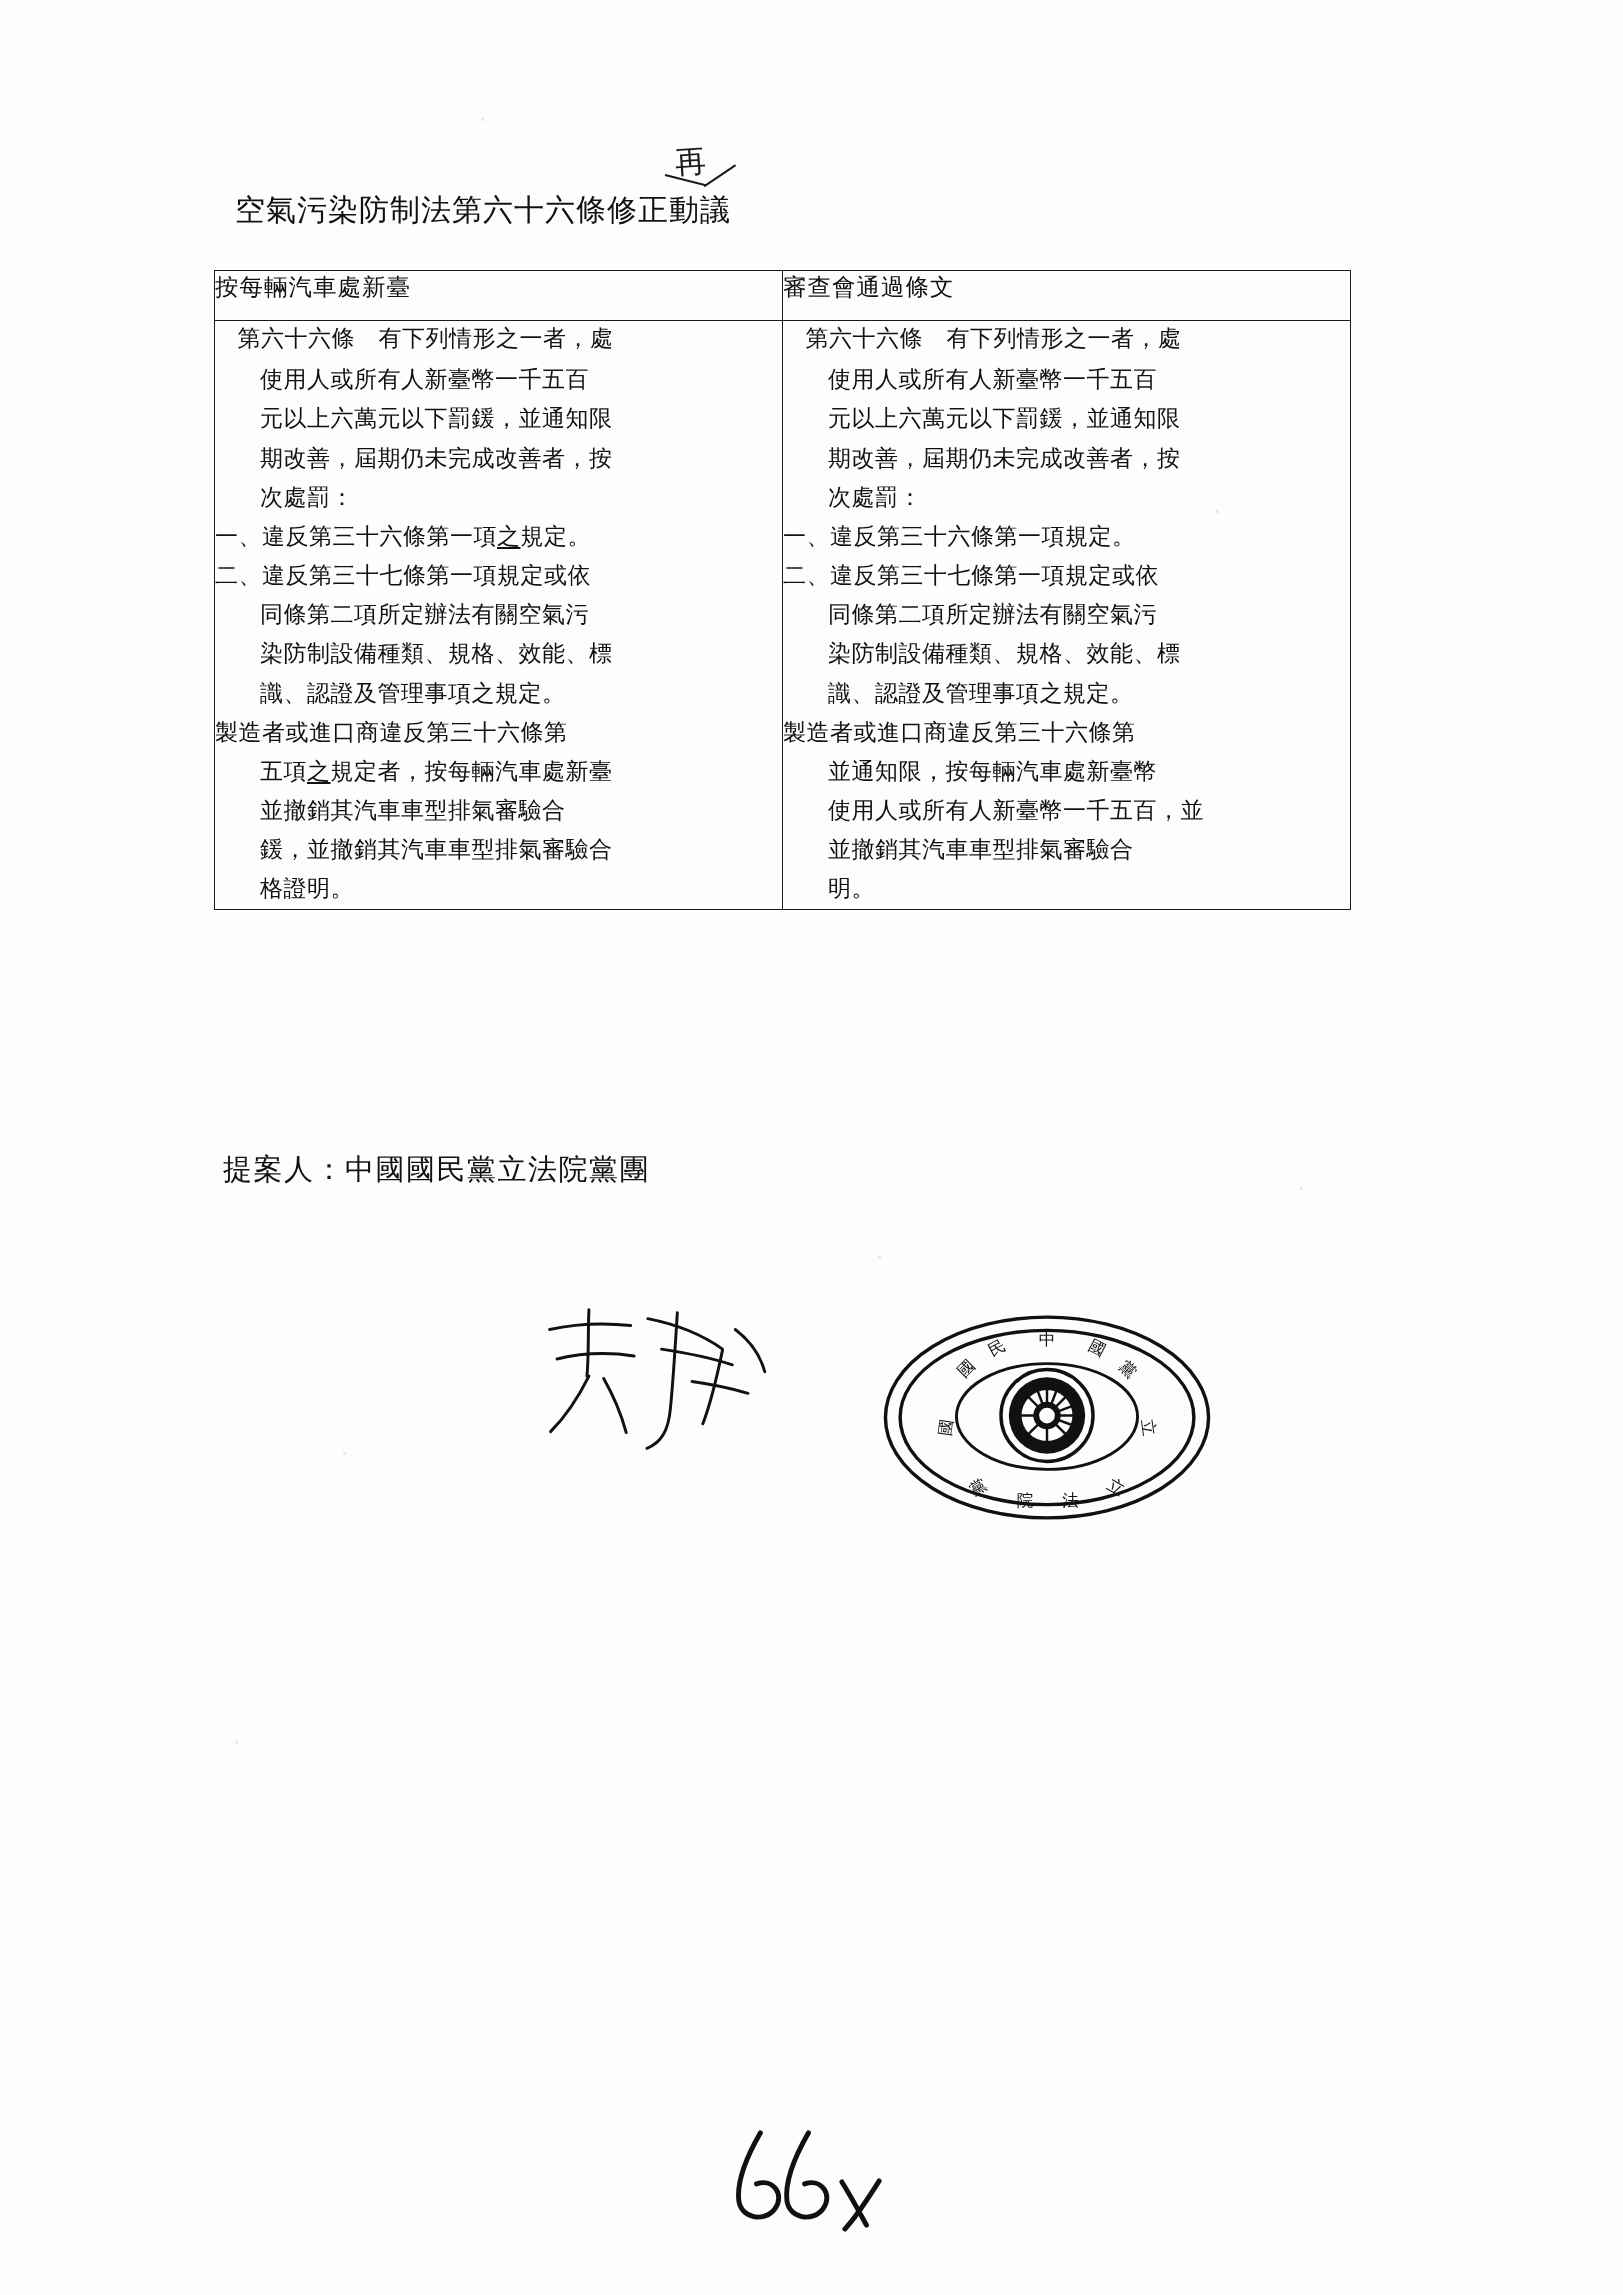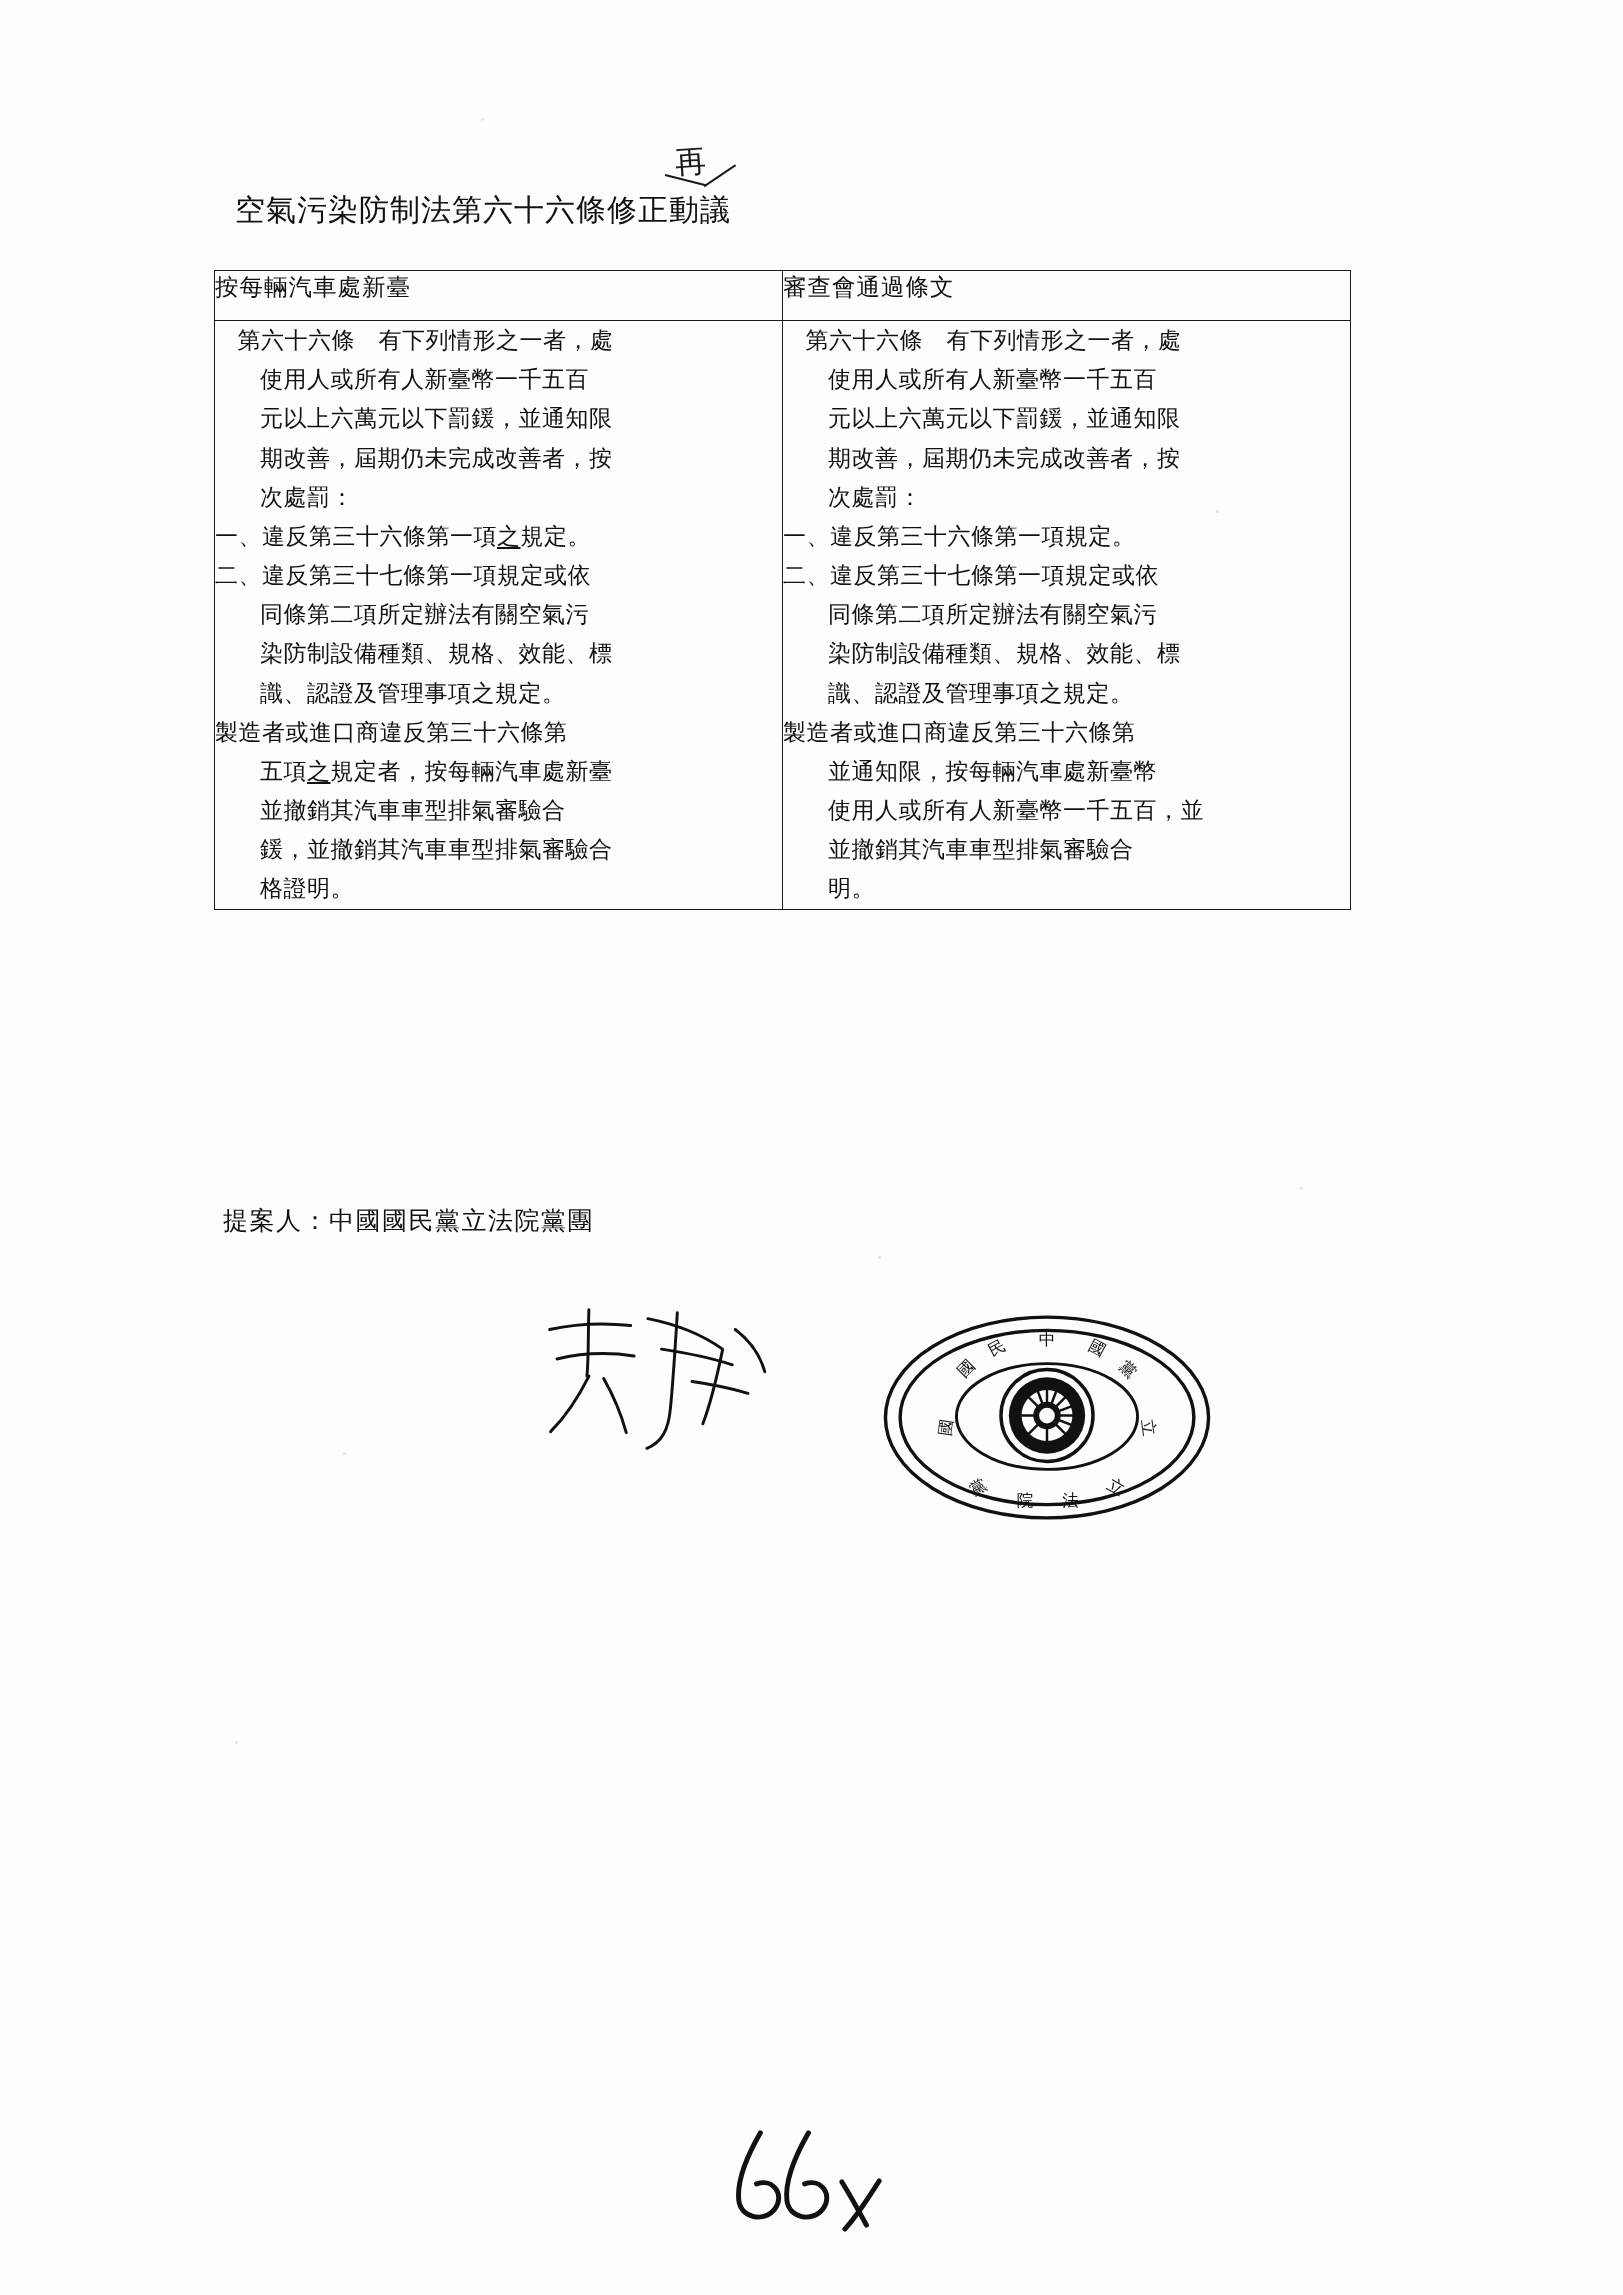--- a/index.html
+++ b/index.html
@@ -115,29 +115,30 @@
 
   
   .p {
     margin: 0 0 1px 0;
     text-indent: 0;
   }
   .p-indent {
     margin: 0 0 1px 0;
     padding-left: 45px;
     text-indent: -22.6px;
+    font-family: Liberation Mono, monospace;
   }
   .u { text-decoration: underline; text-underline-offset: 2.9px; }
 
   
   .proposer {
     position: absolute;
     left: 223px;
-    top: 1204px;
-    font-size: 25px;
+    top: 1150px;
+    font-size: 29px;
     letter-spacing: 1.5px;
     white-space: nowrap;
   }
 
   
   .signature {
     position: absolute;
     left: 530px;
     top: 1295px;
     width: 275px;

